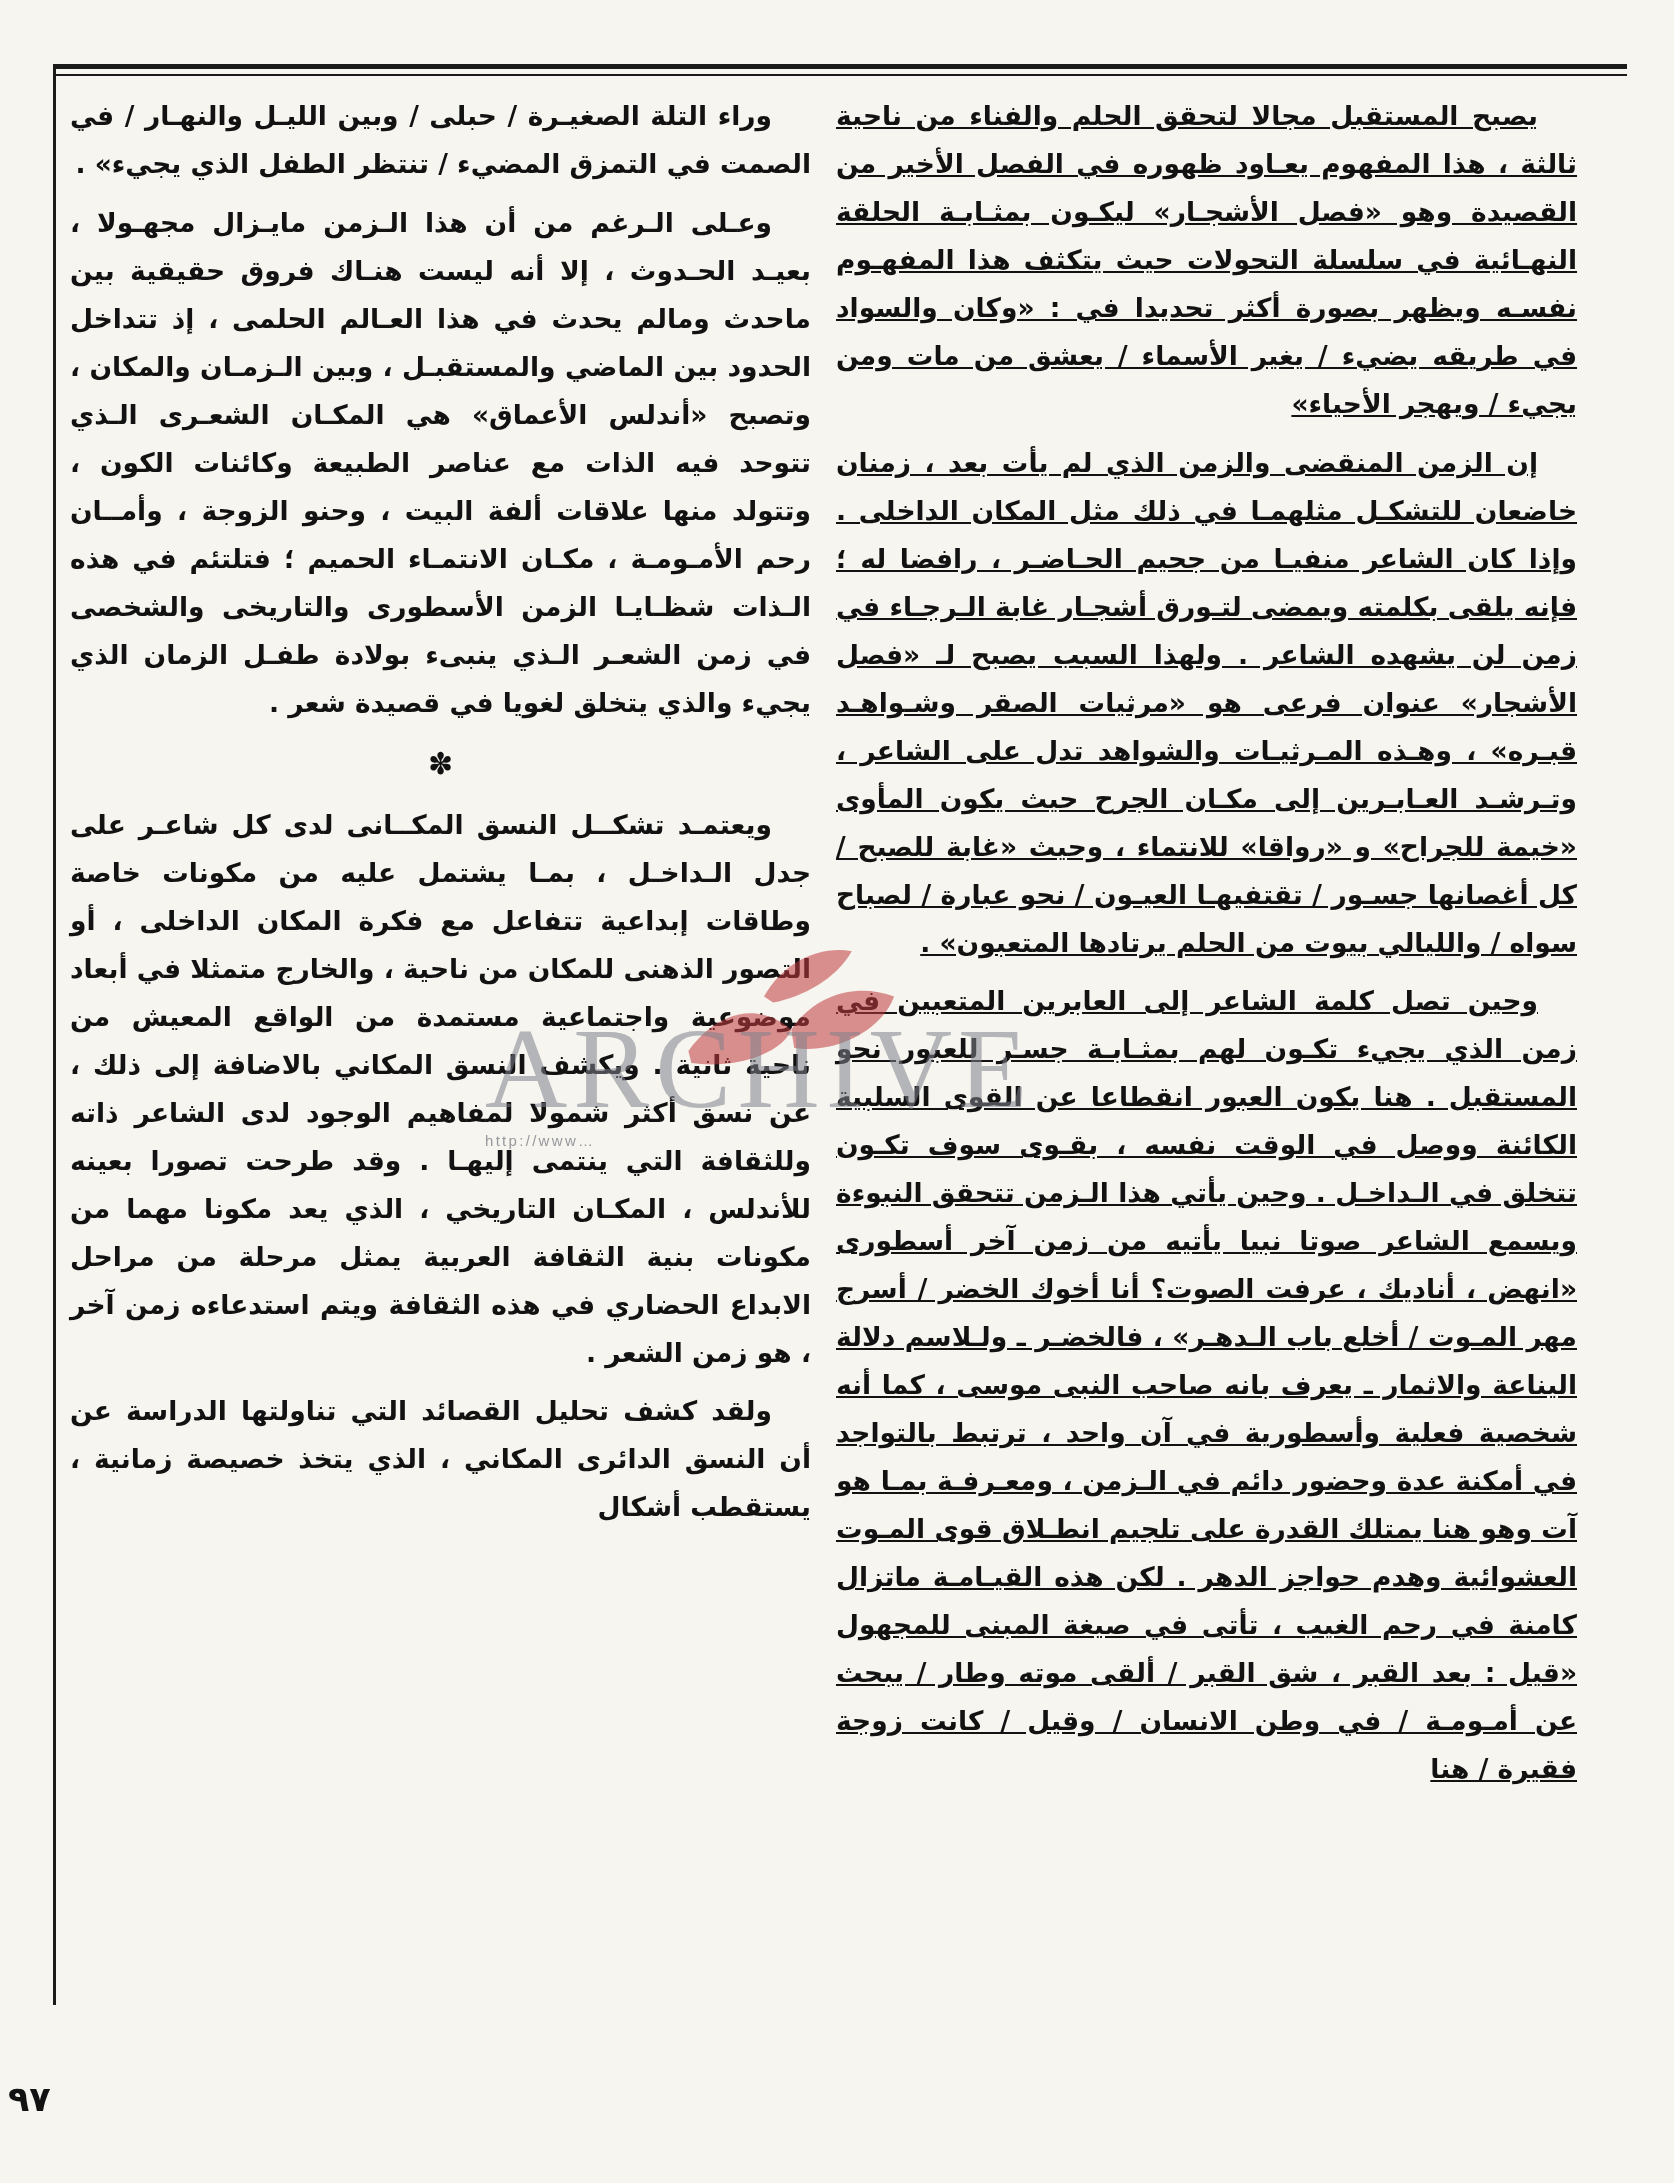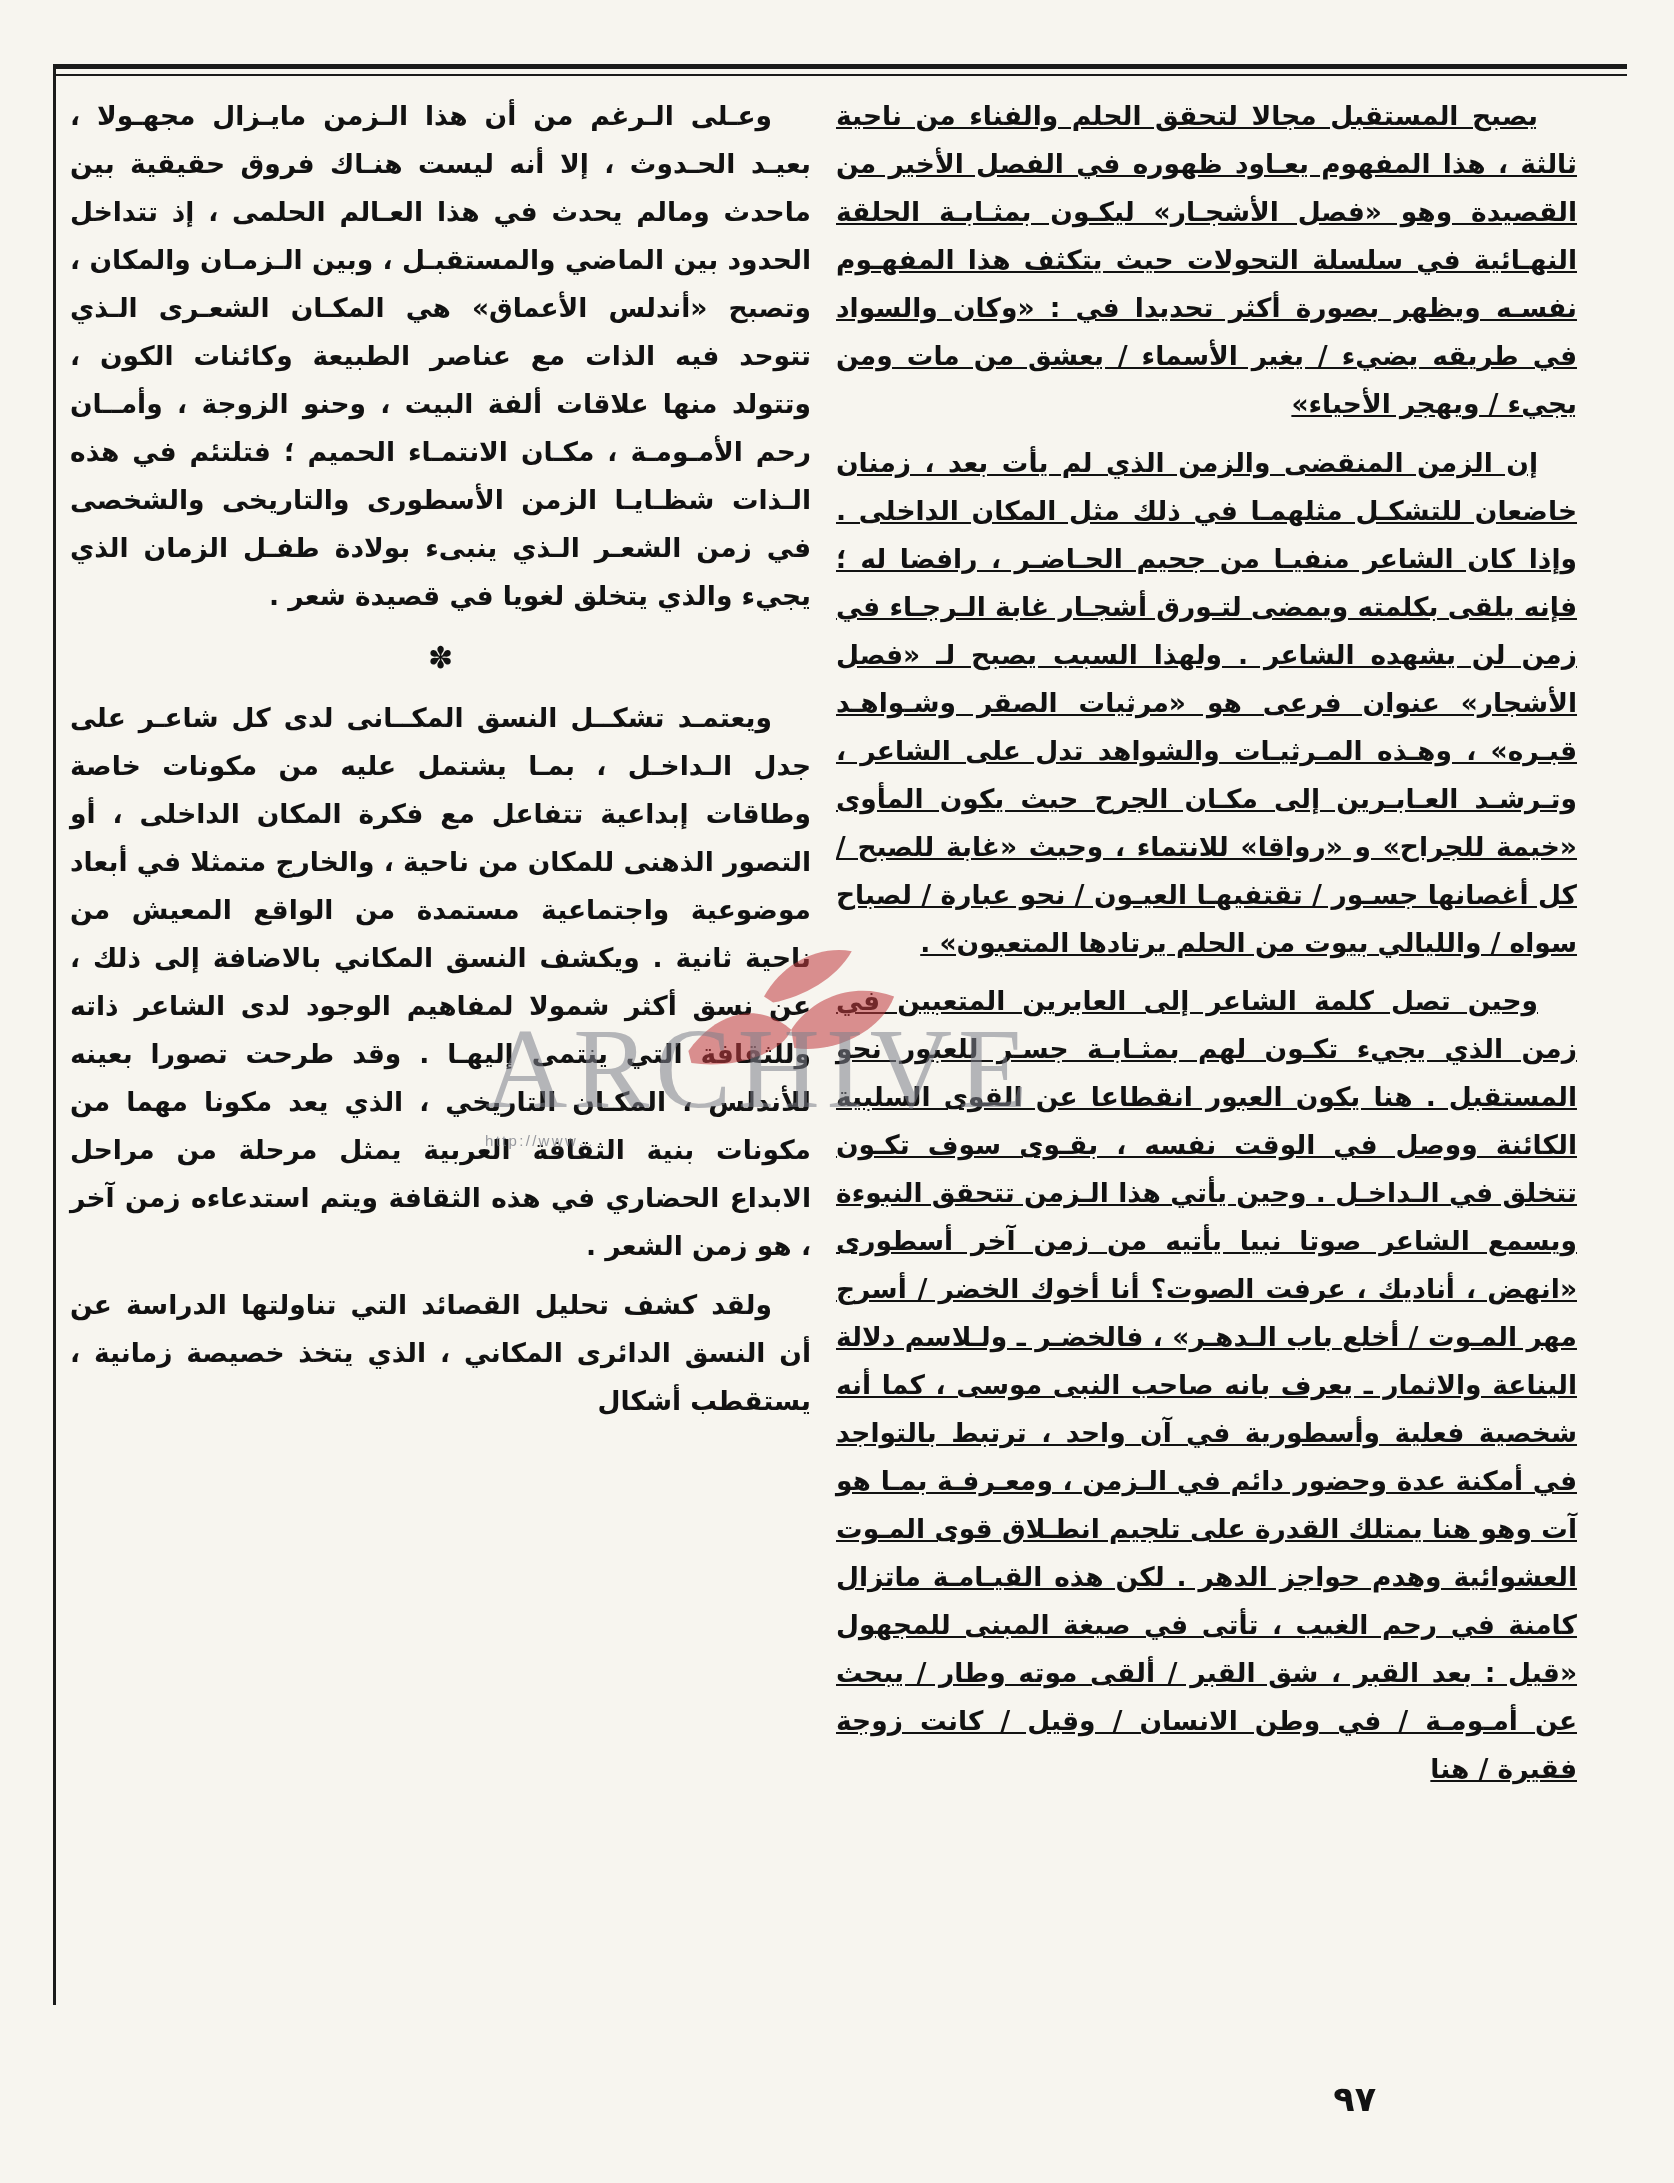--- a/index.html
+++ b/index.html
@@ -72,44 +72,45 @@
     font-family: "Liberation Sans", sans-serif;
     font-size: 15px;
     letter-spacing: 2.3px;
     color: rgba(118, 120, 130, 0.75);
     filter: blur(0.7px);
   }
 
   
   .page-number {
     position: absolute;
-    left: 14px;
+    left: 8px;
     top: 2079px;
     width: 1362px;
-    text-align: right;
+    text-align: left;
     font-size: 35px;
     font-weight: bold;
     color: #121212;
     direction: rtl;
   }
 </style>
 </head>
 <body>
 
 <div class="rule rule-top-outer"></div>
 <div class="rule rule-top-inner"></div>
 <div class="rule rule-left"></div>
 
 <div class="col col-right">
   <p>يصبح المستقبل مجالا لتحقق الحلم والفناء من ناحية ثالثة ، هذا المفهوم يعـاود ظهوره في الفصل الأخير من القصيدة وهو «فصل الأشجـار» ليكـون بمثـابـة الحلقة النهـائية في سلسلة التحولات حيث يتكثف هذا المفهـوم نفسـه ويظهر بصورة أكثر تحديدا في : «وكان والسواد في طريقه يضيء / يغير الأسماء / يعشق من مات ومن يجيء / ويهجر الأحياء»</p>
   <p>إن الزمن المنقضى والزمن الذي لم يأت بعد ، زمنان خاضعان للتشكـل مثلهمـا في ذلك مثل المكان الداخلى . وإذا كان الشاعر منفيـا من جحيم الحـاضـر ، رافضا له ؛ فإنه يلقى بكلمته ويمضى لتـورق أشجـار غابة الـرجـاء في زمن لن يشهده الشاعر . ولهذا السبب يصبح لـ «فصل الأشجار» عنوان فرعى هو «مرثيات الصقر وشـواهـد قبـره» ، وهـذه المـرثيـات والشواهد تدل على الشاعر ، وتـرشـد العـابـرين إلى مكـان الجرح حيث يكون المأوى «خيمة للجراح» و «رواقا» للانتماء ، وحيث «غابة للصبح / كل أغصانها جسـور / تقتفيهـا العيـون / نحو عبارة / لصباح سواه / والليالي بيوت من الحلم يرتادها المتعبون» .</p>
   <p>وحين تصل كلمة الشاعر إلى العابرين المتعبين في زمن الذي يجيء تكـون لهم بمثـابـة جسـر للعبور نحو المستقبل . هنا يكون العبور انقطاعا عن القوى السلبية الكائنة ووصل في الوقت نفسه ، بقـوى سوف تكـون تتخلق في الـداخـل . وحين يأتي هذا الـزمن تتحقق النبوءة ويسمع الشاعر صوتا نبيا يأتيه من زمن آخر أسطورى «انهض ، أناديك ، عرفت الصوت؟ أنا أخوك الخضر / أسرج مهر المـوت / أخلع باب الـدهـر» ، فالخضـر ـ ولـلاسم دلالة اليناعة والاثمار ـ يعرف بانه صاحب النبى موسى ، كما أنه شخصية فعلية وأسطورية في آن واحد ، ترتبط بالتواجد في أمكنة عدة وحضور دائم في الـزمن ، ومعـرفـة بمـا هو آت وهو هنا يمتلك القدرة على تلجيم انطـلاق قوى المـوت العشوائية وهدم حواجز الدهر . لكن هذه القيـامـة ماتزال كامنة في رحم الغيب ، تأتى في صيغة المبنى للمجهول «قيل : بعد القبر ، شق القبر / ألقى موته وطار / يبحث عن أمـومـة / في وطن الانسان / وقيل / كانت زوجة فقيرة / هنا</p>
 </div>
 
 <div class="col col-left">
+  <p>وراء التلة الصغيـرة / حبلى / وبين الليـل والنهـار / في الصمت في التمزق المضيء / تنتظر الطفل الذي يجيء» .</p>
   <p>وعـلى الـرغم من أن هذا الـزمن مايـزال مجهـولا ، بعيـد الحـدوث ، إلا أنه ليست هنـاك فروق حقيقية بين ماحدث ومالم يحدث في هذا العـالم الحلمى ، إذ تتداخل الحدود بين الماضي والمستقبـل ، وبين الـزمـان والمكان ، وتصبح «أندلس الأعماق» هي المكـان الشعـرى الـذي تتوحد فيه الذات مع عناصر الطبيعة وكائنات الكون ، وتتولد منها علاقات ألفة البيت ، وحنو الزوجة ، وأمــان رحم الأمـومـة ، مكـان الانتمـاء الحميم ؛ فتلتئم في هذه الـذات شظـايـا الزمن الأسطورى والتاريخى والشخصى في زمن الشعـر الـذي ينبىء بولادة طفـل الزمان الذي يجيء والذي يتخلق لغويا في قصيدة شعر .</p>
   <div class="ornament">✽</div>
   <p>ويعتمـد تشكــل النسق المكــانى لدى كل شاعـر على جدل الـداخـل ، بمـا يشتمل عليه من مكونات خاصة وطاقات إبداعية تتفاعل مع فكرة المكان الداخلى ، أو التصور الذهنى للمكان من ناحية ، والخارج متمثلا في أبعاد موضوعية واجتماعية مستمدة من الواقع المعيش من ناحية ثانية . ويكشف النسق المكاني بالاضافة إلى ذلك ، عن نسق أكثر شمولا لمفاهيم الوجود لدى الشاعر ذاته وللثقافة التي ينتمى إليهـا . وقد طرحت تصورا بعينه للأندلس ، المكـان التاريخي ، الذي يعد مكونا مهما من مكونات بنية الثقافة العربية يمثل مرحلة من مراحل الابداع الحضاري في هذه الثقافة ويتم استدعاءه زمن آخر ، هو زمن الشعر .</p>
   <p>ولقد كشف تحليل القصائد التي تناولتها الدراسة عن أن النسق الدائرى المكاني ، الذي يتخذ خصيصة زمانية ، يستقطب أشكال</p>
 </div>
 
 <div class="watermark">
   <svg class="wm-logo" width="250" height="174" viewBox="0 0 165 115" xmlns="http://www.w3.org/2000/svg">
     <g fill="#c23b3f">
       <path d="M14 76 C34 48, 62 44, 82 62 C76 78, 44 88, 16 84 Z"></path>

